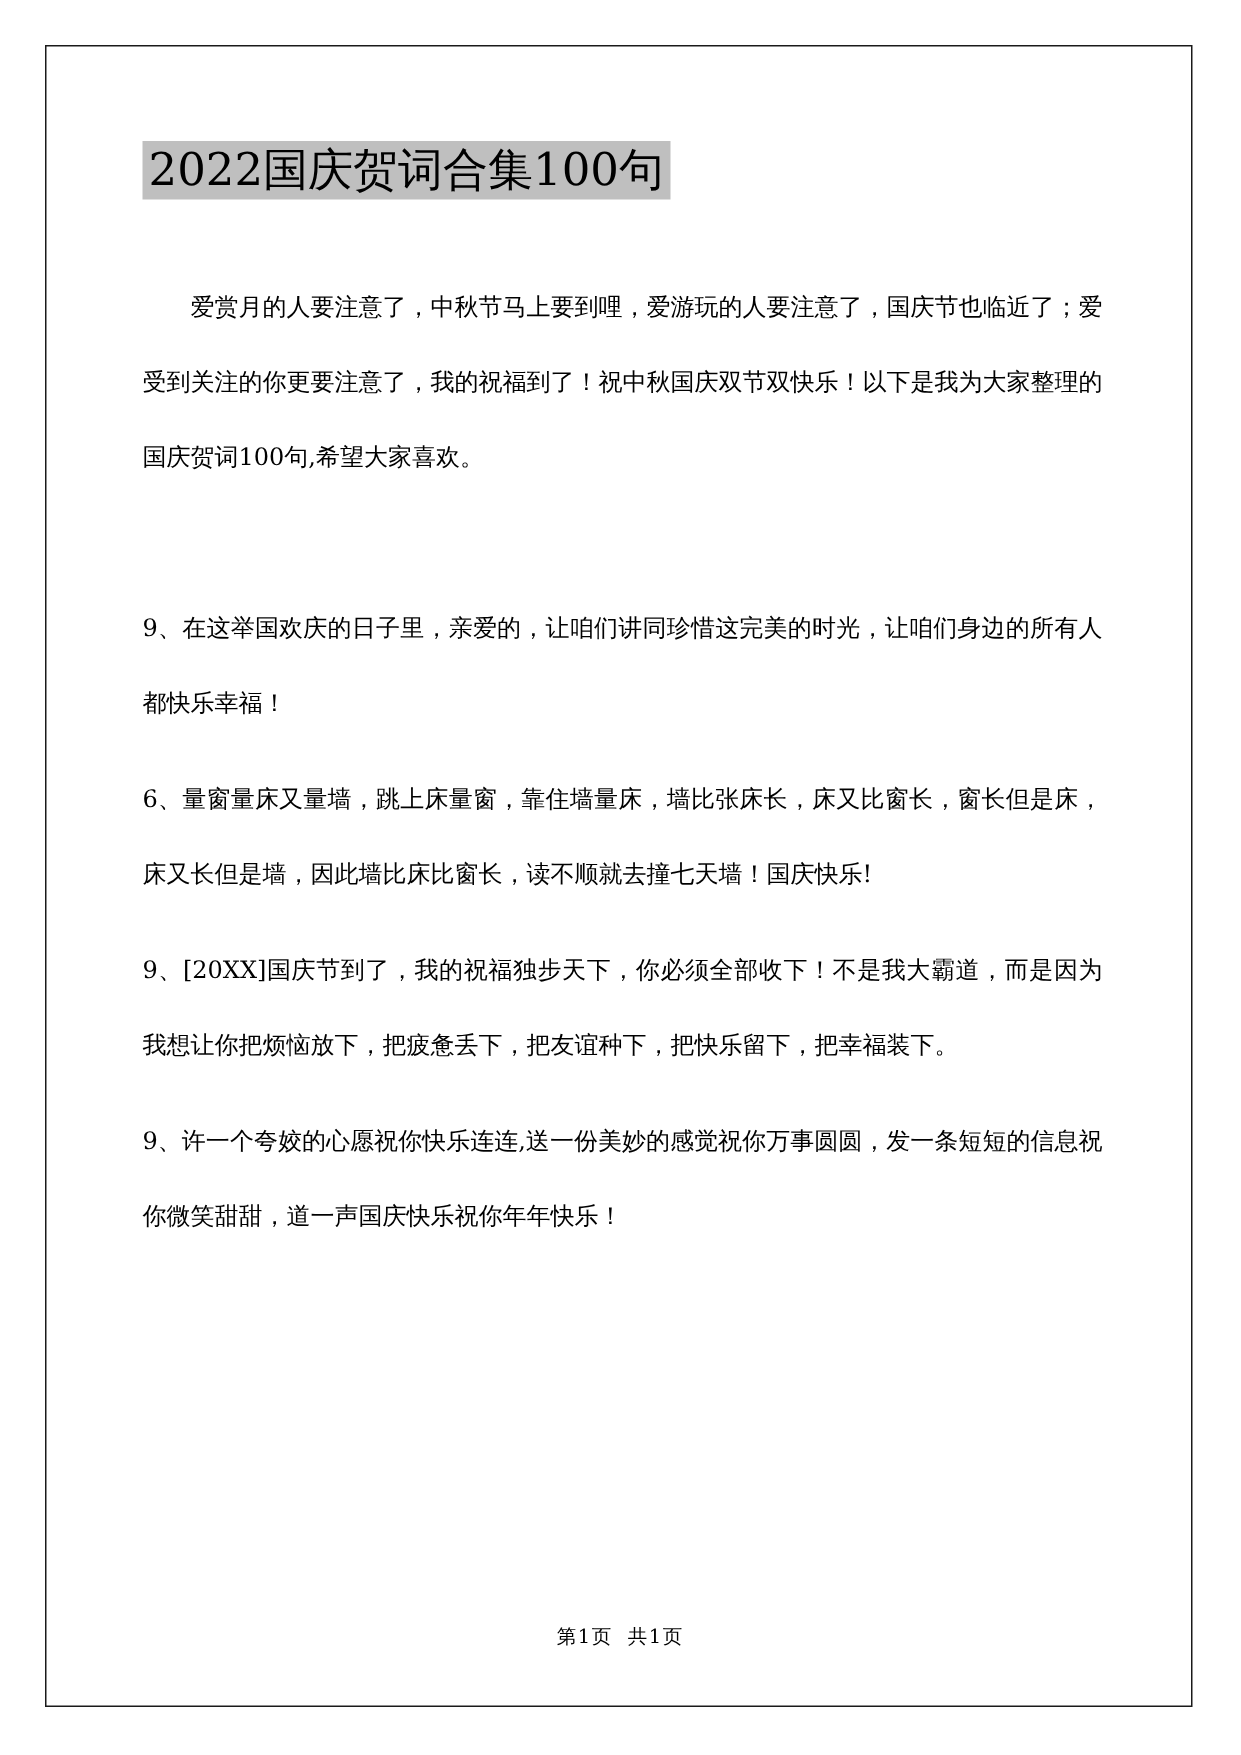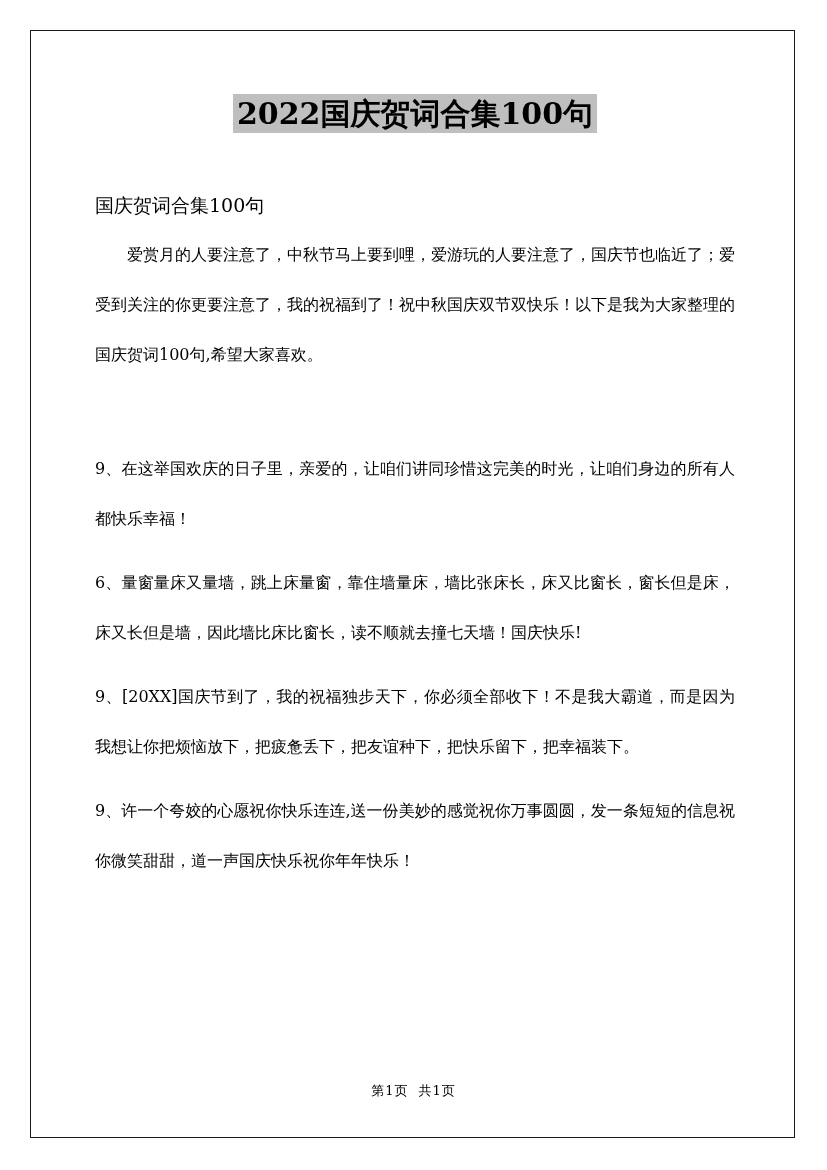--- a/index.html
+++ b/index.html
@@ -26,23 +26,22 @@
     box-sizing: border-box;
     pointer-events: none;
   }
   .content {
     position: absolute;
     left: 95px;
     top: 92px;
     width: 640px;
   }
   .doc-title {
-    text-align: center;
     font-size: 30px;
-    font-weight: bold;
+    font-weight: normal;
     margin: 0 0 44px 0;
     line-height: 44px;
   }
   .doc-title .highlight {
     background: #bfbfbf;
     padding: 2px 4px;
   }
   .subtitle {
     font-size: 19px;
     line-height: 50px;
@@ -78,21 +77,20 @@
 <body>
 
 <div class="page">
   <div class="border-frame"></div>
 
   <div class="content">
     <h1 class="doc-title">
       <span class="highlight">2022国庆贺词合集100句</span>
     </h1>
 
-    <p class="subtitle">国庆贺词合集100句</p>
 
     <p class="para indent intro">爱赏月的人要注意了，中秋节马上要到哩，爱游玩的人要注意了，国庆节也临近了；爱受到关注的你更要注意了，我的祝福到了！祝中秋国庆双节双快乐！以下是我为大家整理的国庆贺词100句,希望大家喜欢。</p>
 
     <p class="para">9、在这举国欢庆的日子里，亲爱的，让咱们讲同珍惜这完美的时光，让咱们身边的所有人都快乐幸福！</p>
     <p class="para">6、量窗量床又量墙，跳上床量窗，靠住墙量床，墙比张床长，床又比窗长，窗长但是床，床又长但是墙，因此墙比床比窗长，读不顺就去撞七天墙！国庆快乐!</p>
     <p class="para">9、[20XX]国庆节到了，我的祝福独步天下，你必须全部收下！不是我大霸道，而是因为我想让你把烦恼放下，把疲惫丢下，把友谊种下，把快乐留下，把幸福装下。</p>
     <p class="para">9、许一个夸姣的心愿祝你快乐连连,送一份美妙的感觉祝你万事圆圆，发一条短短的信息祝你微笑甜甜，道一声国庆快乐祝你年年快乐！</p>
   </div>
 
   <div class="footer">

